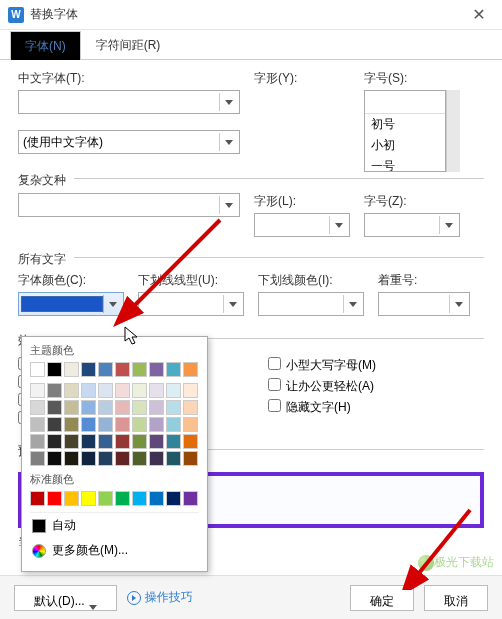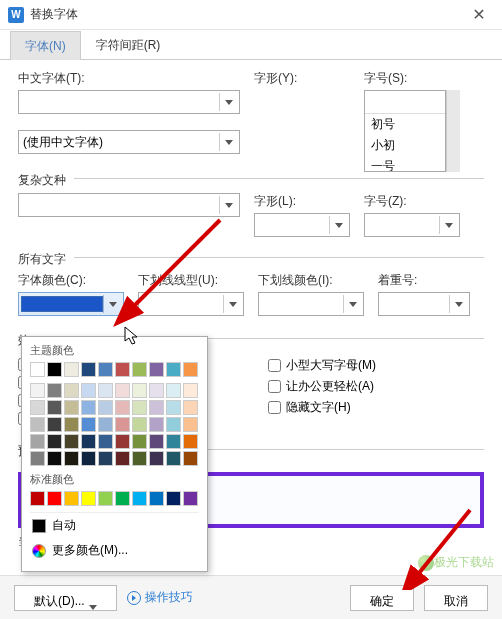--- a/index.html
+++ b/index.html
@@ -3,38 +3,38 @@
 <meta charset="utf-8">
 <style>
 * { box-sizing: border-box; margin: 0; padding: 0; font-family: "Microsoft YaHei", sans-serif; font-size: 12px; }
 body { background: #fff; width: 502px; height: 619px; position: relative; overflow: hidden; }
 .titlebar { height: 30px; display: flex; align-items: center; padding: 0 8px; border-bottom: 1px solid #e5e5e5; }
 .app-icon { width: 16px; height: 16px; background: #2b7cd3; border-radius: 2px; display: flex; align-items: center; justify-content: center; color: #fff; font-size: 10px; font-weight: bold; margin-right: 6px; }
 .title-text { flex: 1; color: #333; }
 .close-btn { width: 30px; height: 30px; display: flex; align-items: center; justify-content: center; cursor: pointer; font-size: 16px; color: #555; }
 .tabs { height: 30px; display: flex; border-bottom: 1px solid #ccc; padding-left: 10px; }
 .tab { padding: 6px 14px; border: 1px solid transparent; border-bottom: none; cursor: pointer; color: #333; }
-.tab.active { border-color: #ccc; background: #e5e5e5; color: #4a7ebb; position: relative; top: 1px; }
+.tab.active { border-color: #ccc; background: #000000; color: #4a7ebb; position: relative; top: 1px; }
 .content { padding: 10px 18px 0 18px; }
 .row { display: flex; gap: 14px; margin-bottom: 6px; }
 .col { display: flex; flex-direction: column; }
 .col label { margin-bottom: 3px; color: #333; }
 .combo { height: 24px; border: 1px solid #aaa; background: #fff; display: flex; align-items: center; padding: 0 4px; position: relative; }
 .combo .arrow { position: absolute; right: 2px; top: 2px; width: 18px; height: 18px; display: flex; align-items: center; justify-content: center; border-left: 1px solid #ccc; }
 .chev { width: 0; height: 0; border-left: 4px solid transparent; border-right: 4px solid transparent; border-top: 5px solid #555; }
 .listbox { border: 1px solid #aaa; background: #fff; overflow: hidden; }
 .listbox .item { padding: 2px 6px; }
 .scrollbar { width: 14px; background: #e8e8e8; border-left: 1px solid #ccc; }
 .fieldset-label { color: #333; margin: 8px 0 4px 0; display: block; }
 .hr-line { height: 1px; background: #ccc; flex: 1; margin-left: 8px; }
 .fieldset-head { display: flex; align-items: center; }
 .color-combo { height: 24px; border: 1px solid #7aa7d7; background: linear-gradient(#e8f1fb,#dce9f9); display: flex; align-items: center; padding: 2px; position: relative; }
 .color-swatch-btn { flex: 1; height: 16px; background: #1b56c8; border: 1px solid #3a6bb0; }
 .color-combo .arrow { width: 18px; height: 100%; display: flex; align-items: center; justify-content: center; border-left: 1px solid #9bb8da; }
-.checkbox-row { display: flex; align-items: center; gap: 5px; margin: 4px 0; }
+.checkbox-row { display: flex; align-items: flex-start; gap: 5px; margin: 4px 0; }
 .checkbox-row input { width: 13px; height: 13px; }
 .effects-cols { display: flex; gap: 60px; }
 .preview-box { margin-top: 8px; border: 4px solid #6d28d9; background: #fafcff; height: 56px; display: flex; align-items: center; justify-content: flex-start; color: #2b7cd3; font-size: 14px; }
 .hint { color: #666; margin-top: 6px; font-size: 11px; }
 .footer { position: absolute; bottom: 0; left: 0; right: 0; height: 44px; background: #f5f5f5; border-top: 1px solid #e0e0e0; display: flex; align-items: center; padding: 0 14px; gap: 10px; }
 .btn { height: 26px; padding: 0 19px; border: 1px solid #bbb; background: #fff; cursor: pointer; display: flex; align-items: flex-end; }
 .btn .chev-sm { margin-left: 4px; }
 .link-btn { color: #2b7cd3; display: flex; align-items: center; gap: 4px; cursor: pointer; }
 .link-btn .circ { width: 14px; height: 14px; border: 1.5px solid #2b7cd3; border-radius: 50%; display: flex; align-items: center; justify-content: center; }
 .tri { width: 0; height: 0; border-top: 3px solid transparent; border-bottom: 3px solid transparent; border-left: 4px solid #2b7cd3; margin-left: 1px; }

